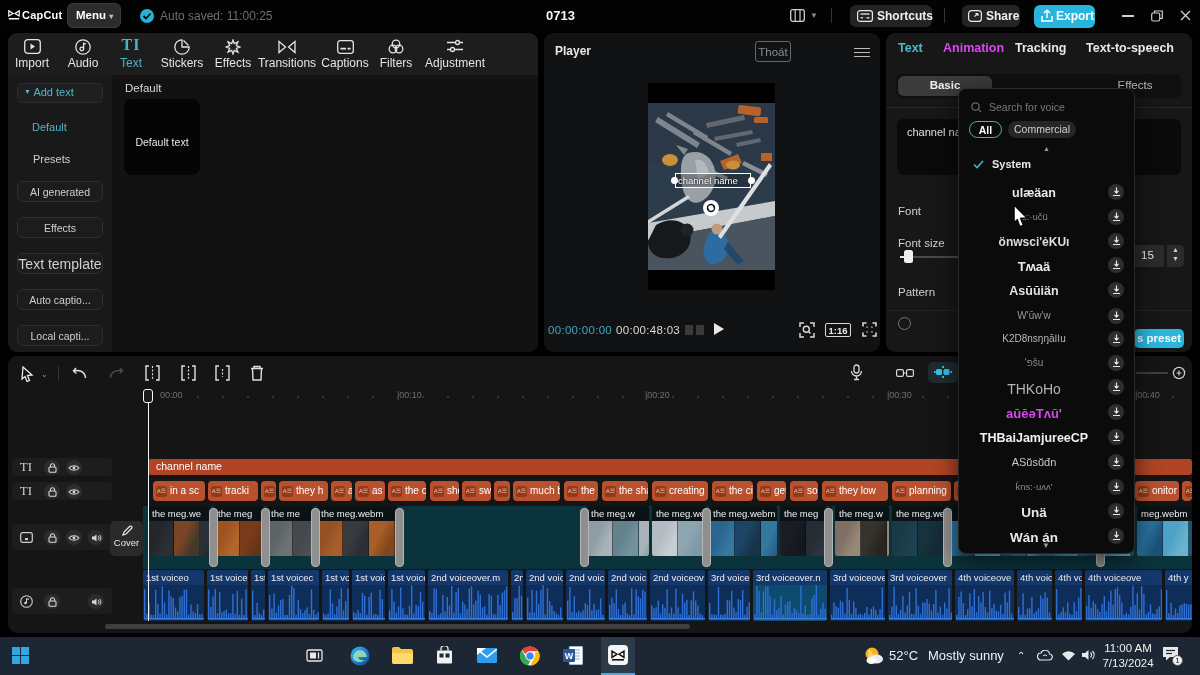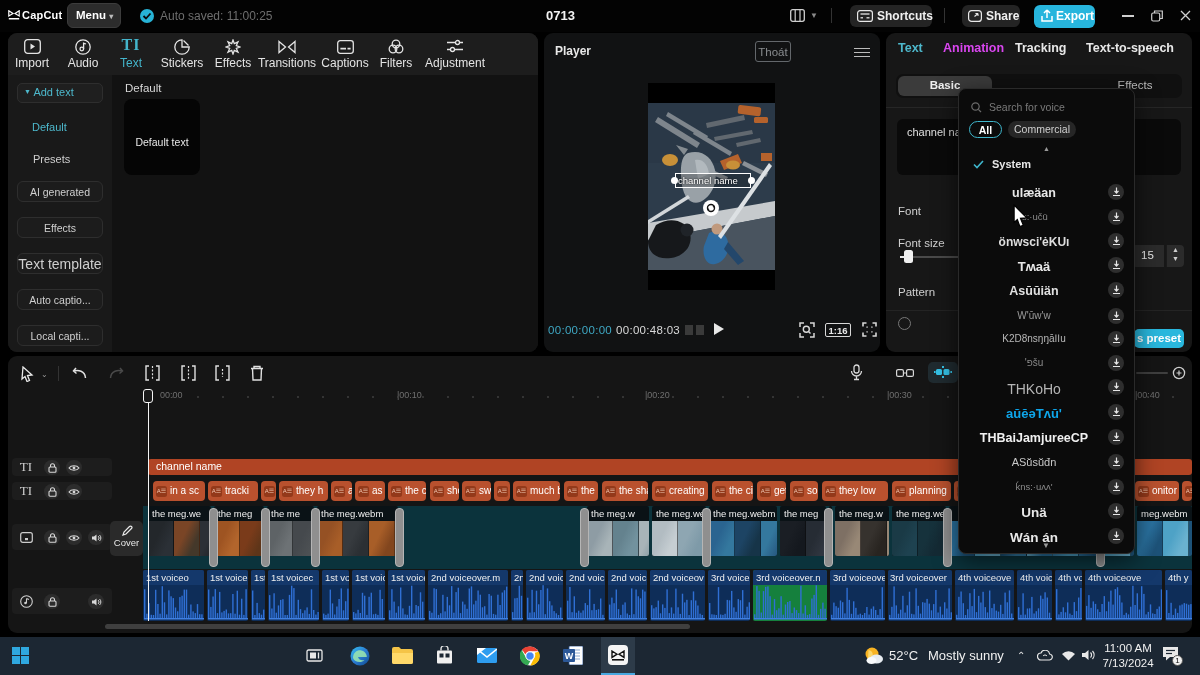--- a/index.html
+++ b/index.html
@@ -1022,21 +1022,21 @@
             <rect x="28.6" y="14.1" width="1.4" height="19.9"></rect>
             <rect x="30.8" y="15.2" width="1.4" height="18.8"></rect>
             <rect x="33.0" y="5.1" width="1.4" height="28.9"></rect>
             <rect x="35.2" y="29.6" width="1.4" height="4.4"></rect>
             <rect x="37.4" y="21.7" width="1.4" height="12.3"></rect>
             <rect x="39.6" y="17.3" width="1.4" height="16.7"></rect>
           </g>
           <rect x="0" y="33" width="42" height="1.5" fill="#3f7fe0"></rect>
         </svg>
       </div>
-      <div class="abs" style="left:745px;top:214px;width:74px;height:51px;background:#15803d;border-radius:2px;overflow:hidden;">
+      <div class="abs" style="left:745px;top:214px;width:74px;height:51px;background:#0c4a6e;border-radius:2px;overflow:hidden;">
         <div style="position:absolute;left:0;top:0;width:100%;height:15px;background:#14386b;"></div>
         <div style="position:absolute;left:3px;top:2px;font-size:9.5px;color:#f0f0f0;white-space:nowrap;">3rd voiceover.n</div>
         <svg style="position:absolute;left:1px;top:15px" width="74" height="35" viewBox="0 0 74 35">
           <g fill="#2f6fd4">
             <rect x="0.0" y="29.3" width="1.4" height="4.7"></rect>
             <rect x="2.2" y="1.1" width="1.4" height="32.9"></rect>
             <rect x="4.4" y="5.8" width="1.4" height="28.2"></rect>
             <rect x="6.6" y="27.5" width="1.4" height="6.5"></rect>
             <rect x="8.8" y="6.1" width="1.4" height="27.9"></rect>
             <rect x="11.0" y="1.9" width="1.4" height="32.1"></rect>
@@ -1351,21 +1351,21 @@
         <svg style="margin:3px auto 0;display:block" width="9" height="10" viewBox="0 0 9 10">
           <path d="M4.5 0.5 L4.5 5.5 M2.5 3.8 L4.5 6 L6.5 3.8 M1 8.5 L8 8.5" stroke="#e8e8e8" stroke-width="1.2" fill="none"></path>
         </svg>
       </div>
       <div class="abs" style="left:0;top:292px;width:150px;text-align:center;font-size:14px;font-weight:normal;color:#b5b5b5;white-space:nowrap;">THKoHo</div>
       <div class="abs" style="left:149px;top:290px;width:16px;height:16px;background:#2e2e2e;border-radius:8px;">
         <svg style="margin:3px auto 0;display:block" width="9" height="10" viewBox="0 0 9 10">
           <path d="M4.5 0.5 L4.5 5.5 M2.5 3.8 L4.5 6 L6.5 3.8 M1 8.5 L8 8.5" stroke="#e8e8e8" stroke-width="1.2" fill="none"></path>
         </svg>
       </div>
-      <div class="abs" style="left:0;top:317px;width:150px;text-align:center;font-size:13px;font-weight:bold;color:#0ea5e9;white-space:nowrap;">aŭĕəTʌŭ'</div>
+      <div class="abs" style="left:0;top:317px;width:150px;text-align:center;font-size:13px;font-weight:bold;color:#d946ef;white-space:nowrap;">aŭĕəTʌŭ'</div>
       <div class="abs" style="left:149px;top:315px;width:16px;height:16px;background:#2e2e2e;border-radius:8px;">
         <svg style="margin:3px auto 0;display:block" width="9" height="10" viewBox="0 0 9 10">
           <path d="M4.5 0.5 L4.5 5.5 M2.5 3.8 L4.5 6 L6.5 3.8 M1 8.5 L8 8.5" stroke="#e8e8e8" stroke-width="1.2" fill="none"></path>
         </svg>
       </div>
       <div class="abs" style="left:0;top:342px;width:150px;text-align:center;font-size:12.5px;font-weight:bold;color:#f0f0f0;white-space:nowrap;">THBaiJamjureeCP</div>
       <div class="abs" style="left:149px;top:340px;width:16px;height:16px;background:#2e2e2e;border-radius:8px;">
         <svg style="margin:3px auto 0;display:block" width="9" height="10" viewBox="0 0 9 10">
           <path d="M4.5 0.5 L4.5 5.5 M2.5 3.8 L4.5 6 L6.5 3.8 M1 8.5 L8 8.5" stroke="#e8e8e8" stroke-width="1.2" fill="none"></path>
         </svg>

